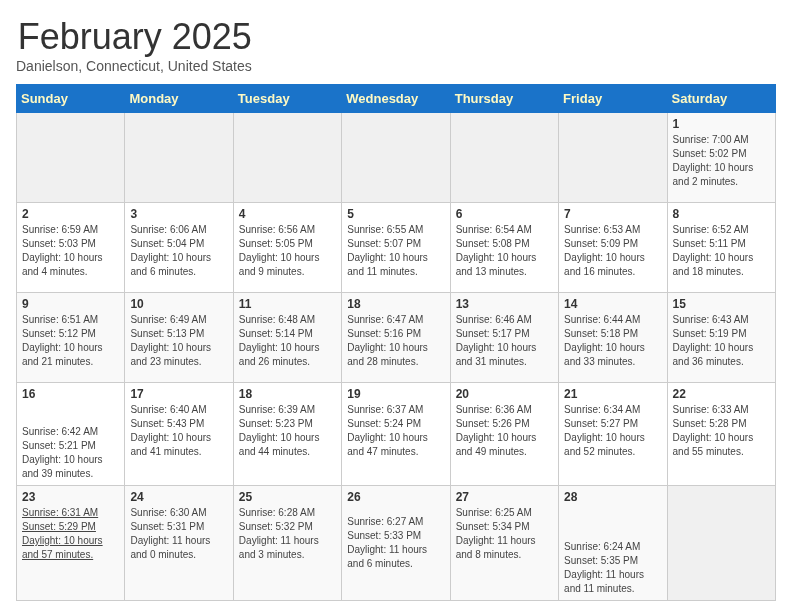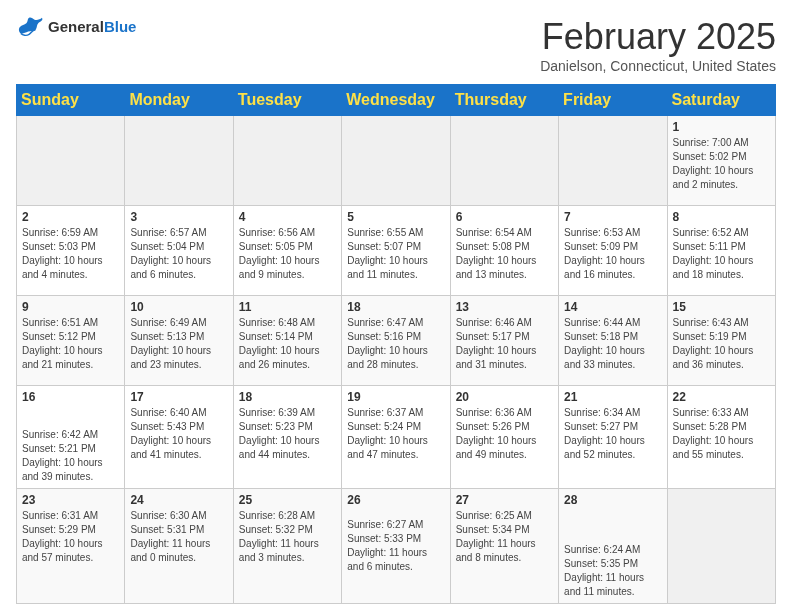--- a/index.html
+++ b/index.html
@@ -31,22 +31,22 @@
     .month-title { font-size: 36px; color: #333; font-weight: 300; }
     .location-title { font-size: 14px; color: #555; }
 
     table {
       width: 100%;
       border-collapse: collapse;
       table-layout: fixed;
     }
     thead tr th {
       background-color: #1a73c9;
-      color: #fde047;
-      font-size: 16px;
+      color: #fef9c3;
+      font-size: 13px;
       font-weight: bold;
       padding: 6px 4px;
       text-align: left;
       border: 1px solid #1a73c9;
     }
     tbody tr td {
       border: 1px solid #ccc;
       vertical-align: top;
       padding: 4px 5px;
       font-size: 10.5px;
@@ -70,29 +70,20 @@
       font-size: 10px;
       color: #444;
       line-height: 1.4;
     }
     td.empty { background: #f0f0f0 !important; }
   </style>
 </head>
 <body>
 
 <div class="header-area">
-  <div class="logo">
-    <svg class="logo-bird" viewBox="0 0 30 24" xmlns="http://www.w3.org/2000/svg">
-      <path d="M28,2 C26,4 22,5 20,4 C18,3 16,1 14,2 C12,3 13,6 11,8 C9,10 6,10 4,12 C2,14 3,18 5,19 C7,20 10,18 13,17 C16,16 19,17 21,15 C23,13 22,10 24,8 C26,6 30,5 28,2 Z" fill="#1a73c9"></path>
-      <path d="M5,19 C7,21 11,22 14,20 C17,18 18,15 21,15" fill="none" stroke="#1a73c9" stroke-width="1.5"></path>
-    </svg>
-    <div>
-      <span class="logo-text-general">General</span><span class="logo-text-blue">Blue</span>
-    </div>
-  </div>
   <div class="title-area">
     <div class="month-title">February 2025</div>
     <div class="location-title">Danielson, Connecticut, United States</div>
   </div>
 </div>
 
 <table>
   <thead>
     <tr id="header-row">
     <th>Sunday</th>
@@ -121,21 +112,21 @@
       </tr>
       <tr>
         <td>
           <span class="day-num">2</span>
           <div class="day-info" style="white-space: pre-line;">Sunrise: 6:59 AM
 Sunset: 5:03 PM
 Daylight: 10 hours and 4 minutes.</div>
         </td>
         <td>
           <span class="day-num">3</span>
-          <div class="day-info" style="white-space: pre-line;">Sunrise: 6:57 AM
+          <div class="day-info" style="white-space: pre-line;">Sunrise: 6:06 AM
 Sunset: 5:04 PM
 Daylight: 10 hours and 6 minutes.</div>
         </td>
         <td>
           <span class="day-num">4</span>
           <div class="day-info" style="white-space: pre-line;">Sunrise: 6:56 AM
 Sunset: 5:05 PM
 Daylight: 10 hours and 9 minutes.</div>
         </td>
         <td>
@@ -247,21 +238,21 @@
         <td>
           <span class="day-num">22</span>
           <div class="day-info" style="white-space: pre-line;">Sunrise: 6:33 AM
 Sunset: 5:28 PM
 Daylight: 10 hours and 55 minutes.</div>
         </td>
       </tr>
       <tr>
         <td>
           <span class="day-num">23</span>
-          <div class="day-info" style="white-space: pre-line;">Sunrise: 6:31 AM
+          <div class="day-info" style="white-space: pre-line; text-decoration: underline;">Sunrise: 6:31 AM
 Sunset: 5:29 PM
 Daylight: 10 hours and 57 minutes.</div>
         </td>
         <td>
           <span class="day-num">24</span>
           <div class="day-info" style="white-space: pre-line;">Sunrise: 6:30 AM
 Sunset: 5:31 PM
 Daylight: 11 hours and 0 minutes.</div>
         </td>
         <td>

